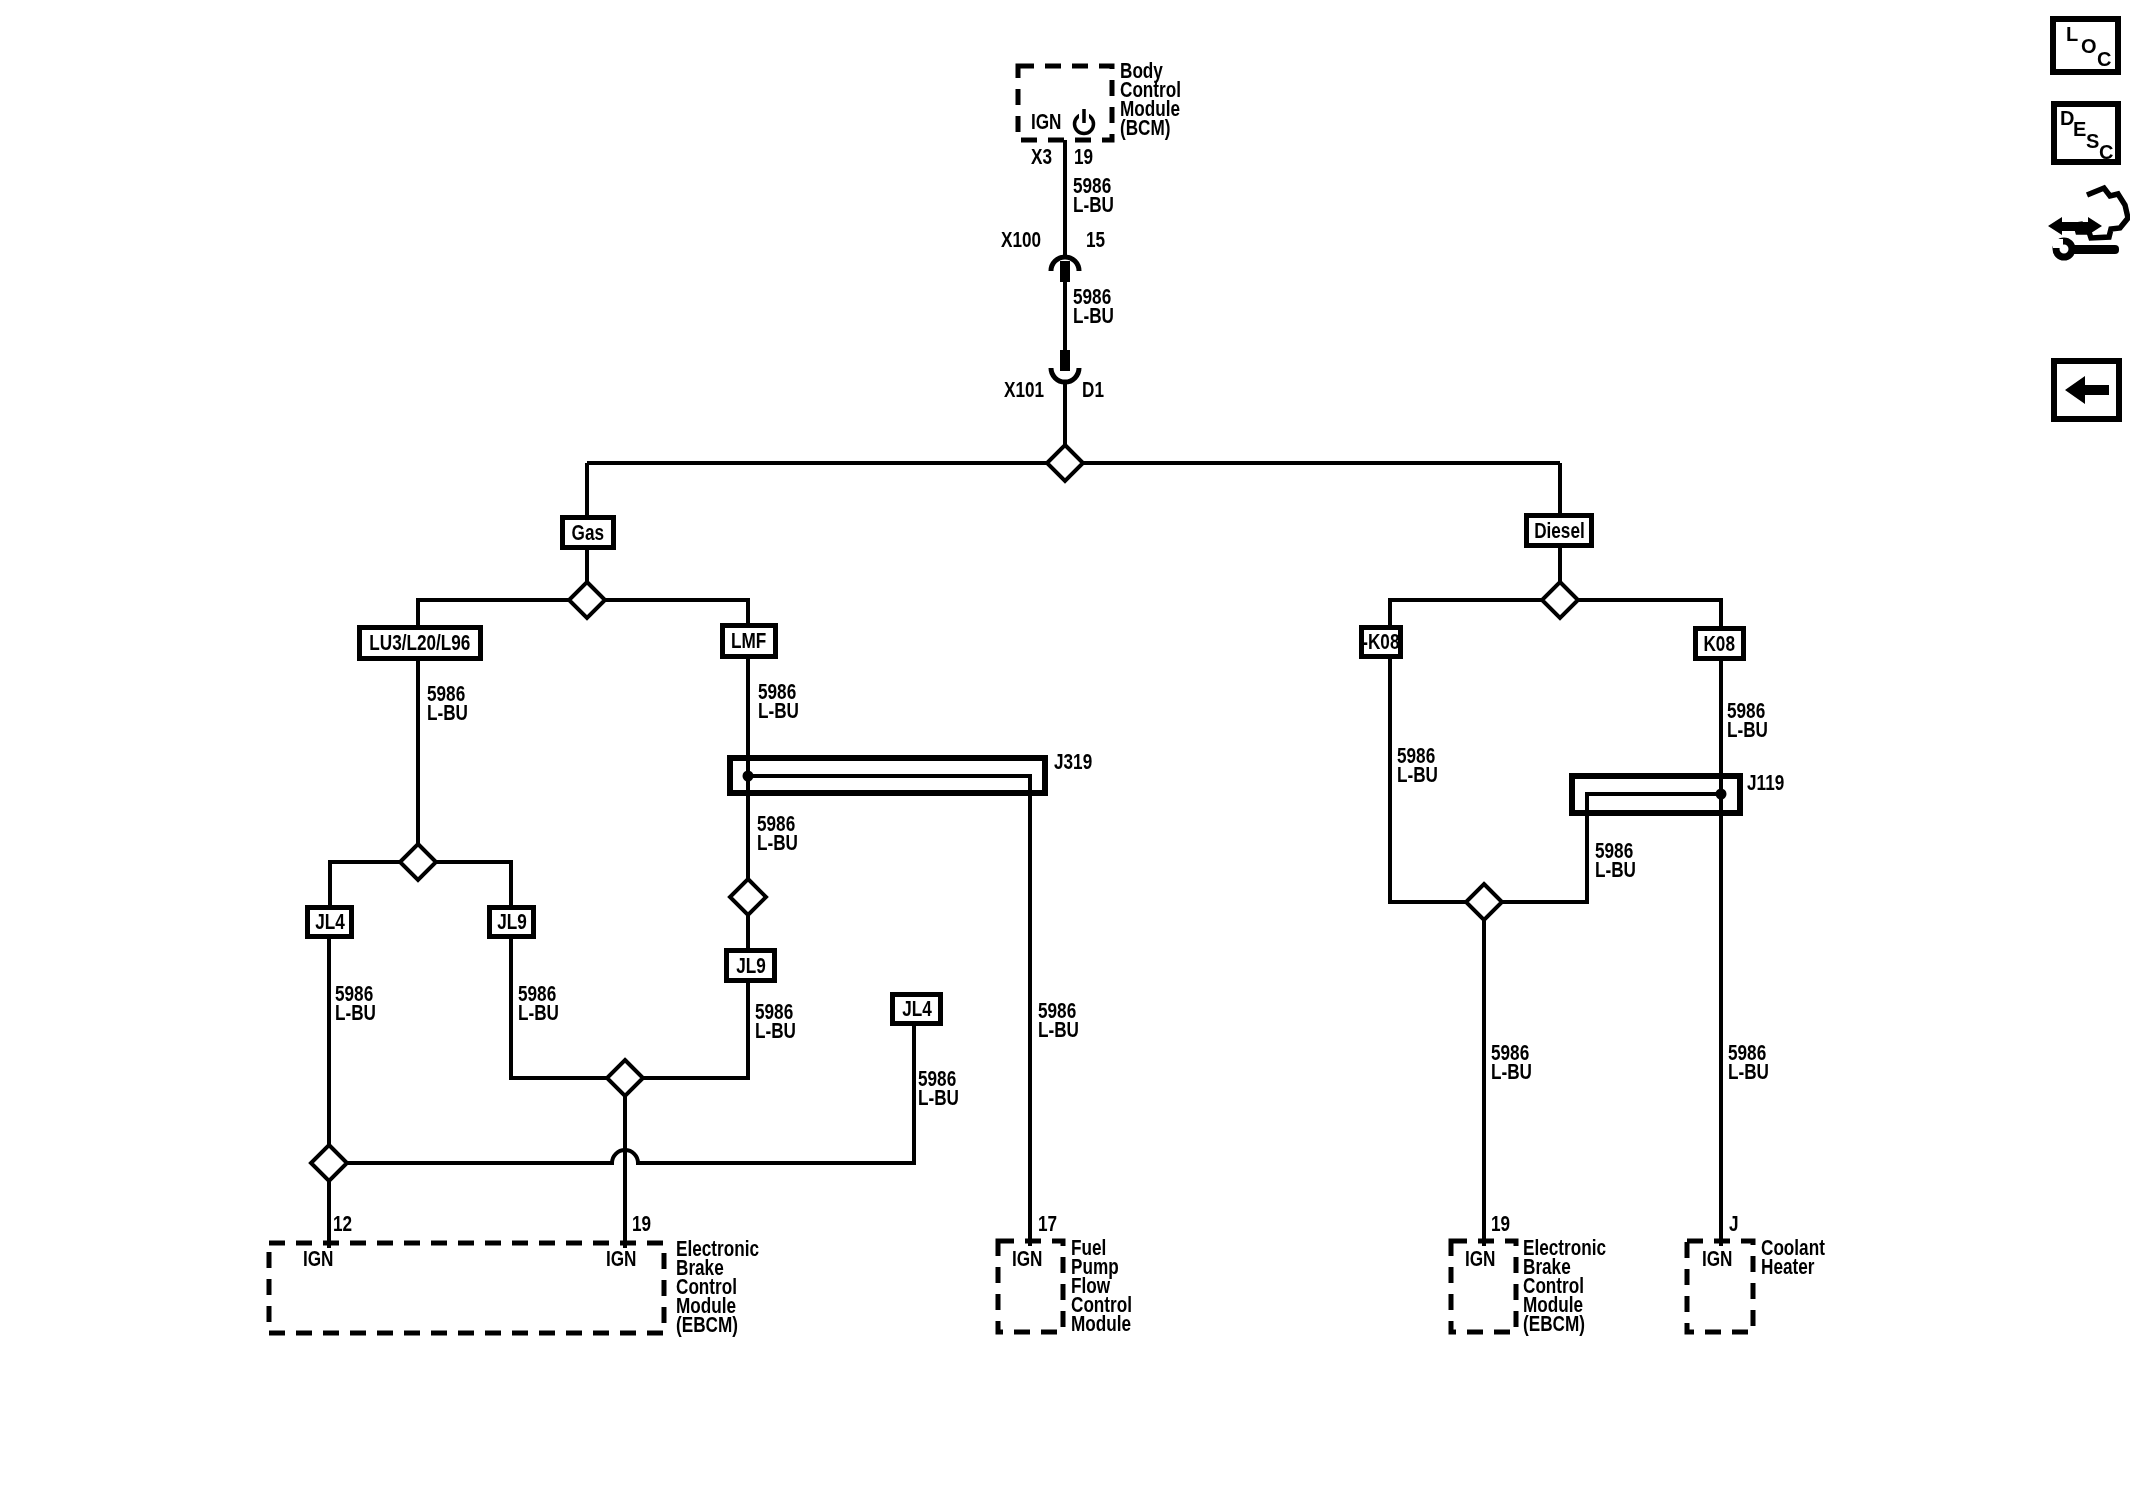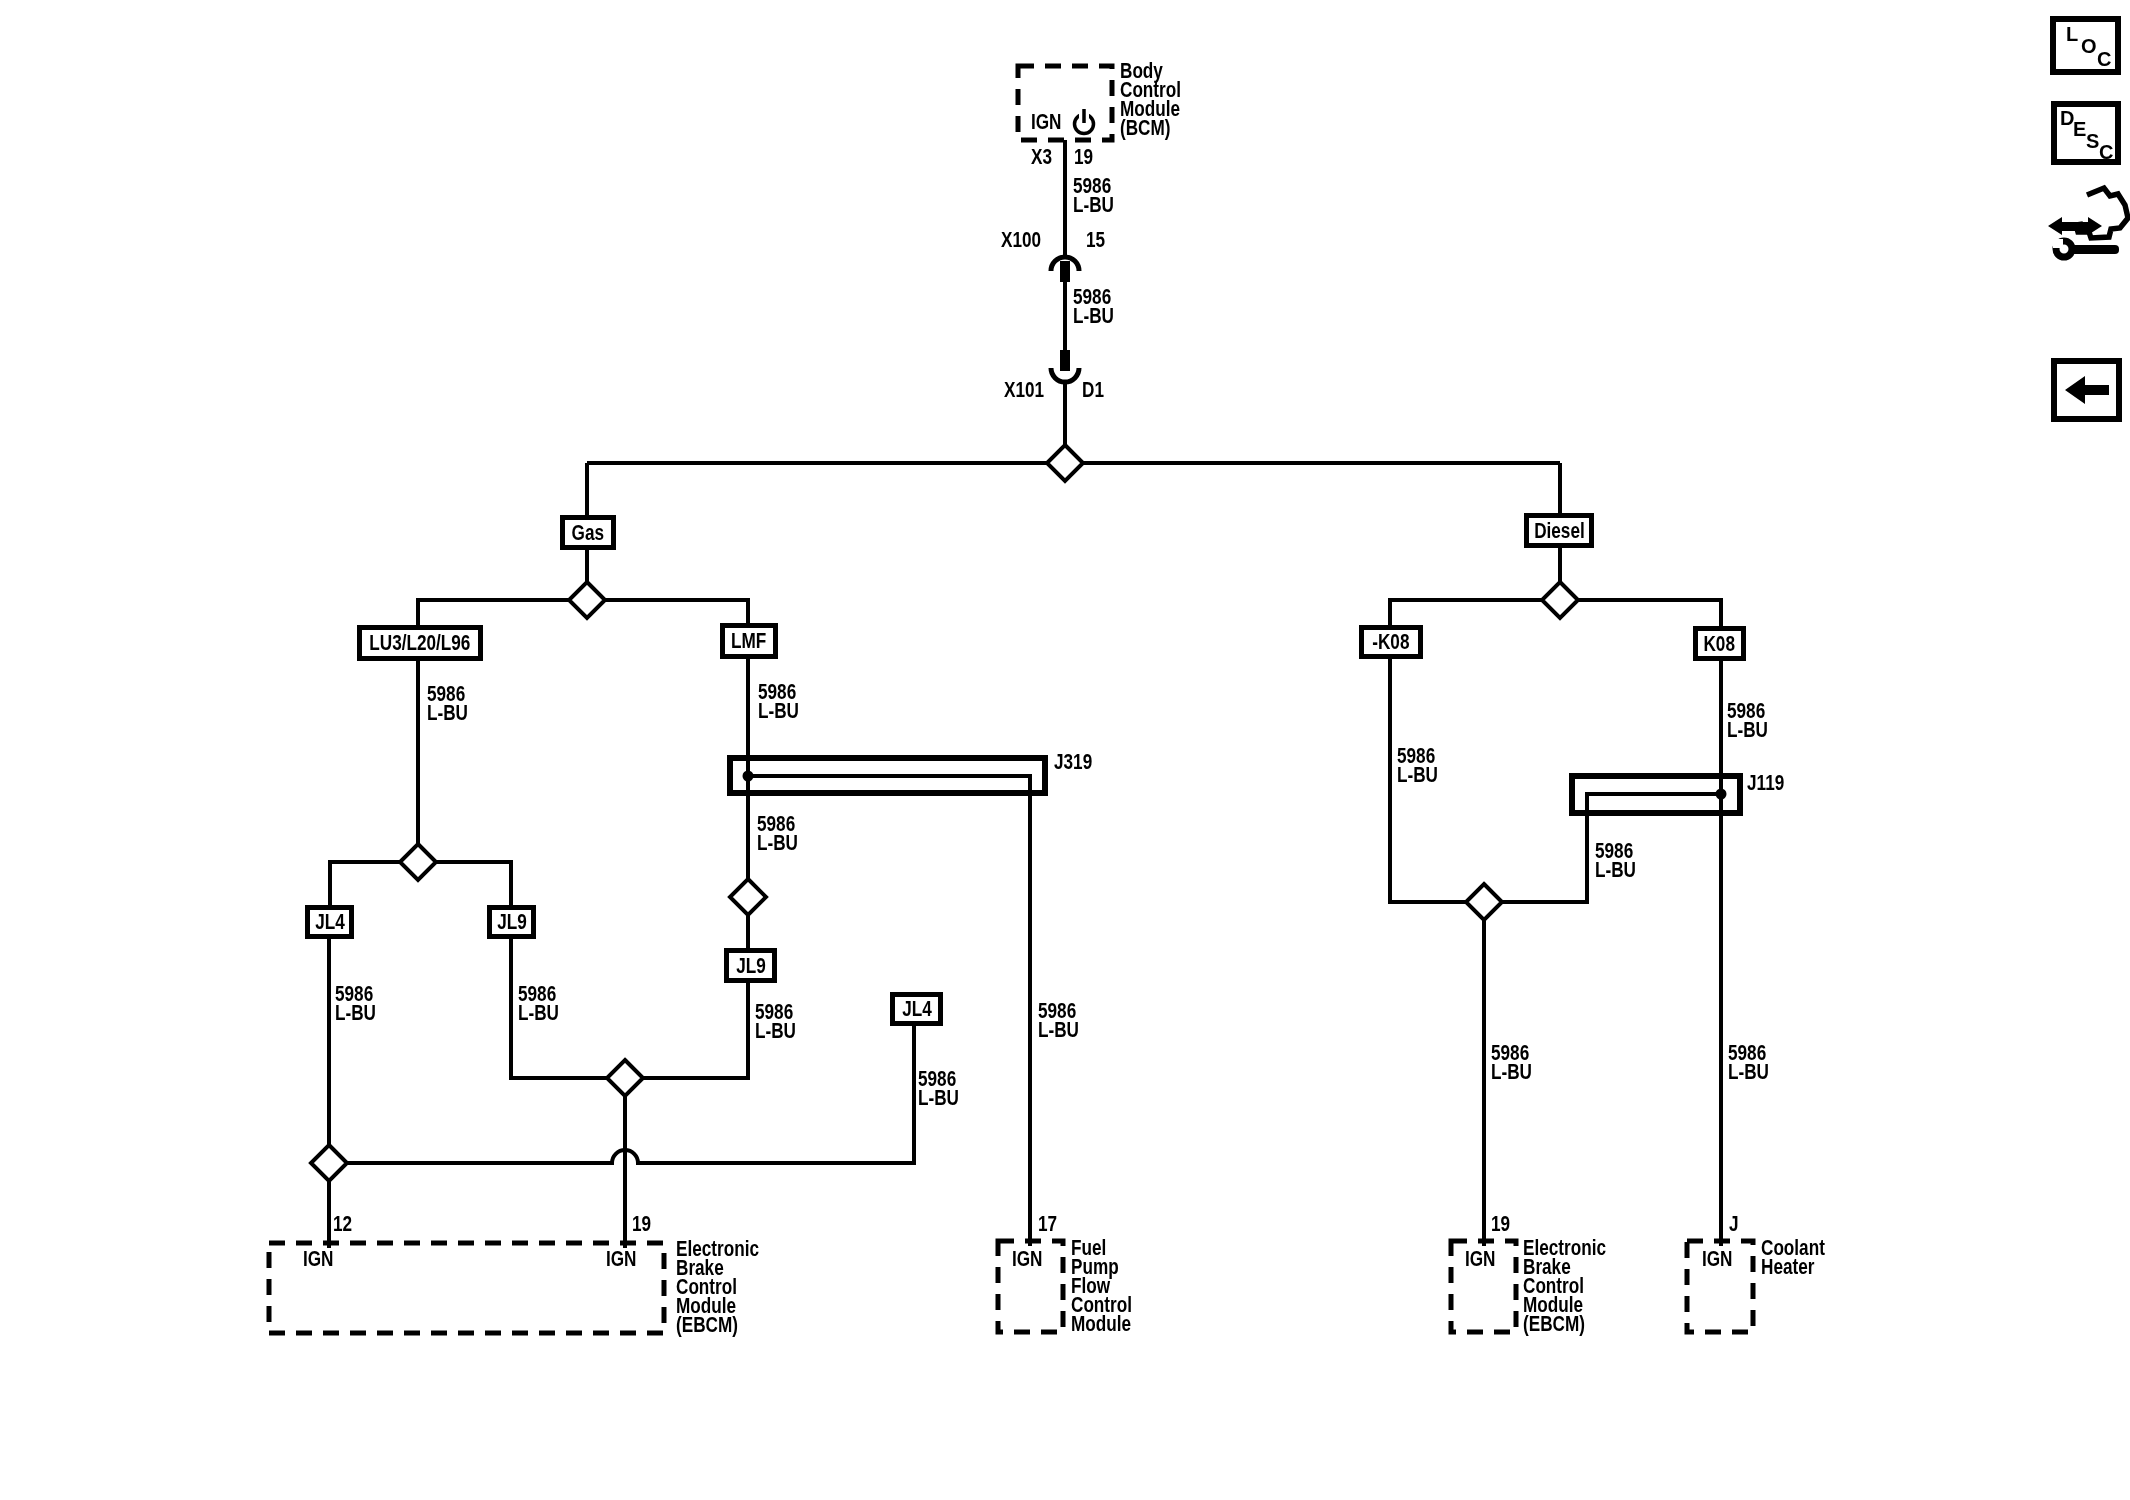--- a/index.html
+++ b/index.html
@@ -93,21 +93,21 @@
     </div>
   <div class="box" style="left:1524px;top:513px;width:70px;height:35px">
       <span>Diesel</span>
     </div>
   <div class="box" style="left:357px;top:625px;width:126px;height:36px">
       <span>LU3/L20/L96</span>
     </div>
   <div class="box" style="left:720px;top:623px;width:58px;height:36px">
       <span>LMF</span>
     </div>
-  <div class="box" style="left:1359px;top:625px;width:64px;height:34px">
+  <div class="box" style="left:1359px;top:625px;width:44px;height:34px">
       <span>-K08</span>
     </div>
   <div class="box" style="left:1693px;top:626px;width:53px;height:35px">
       <span>K08</span>
     </div>
   <div class="box" style="left:305px;top:905px;width:49px;height:34px">
       <span>JL4</span>
     </div>
   <div class="box" style="left:487px;top:905px;width:49px;height:34px">
       <span>JL9</span>

